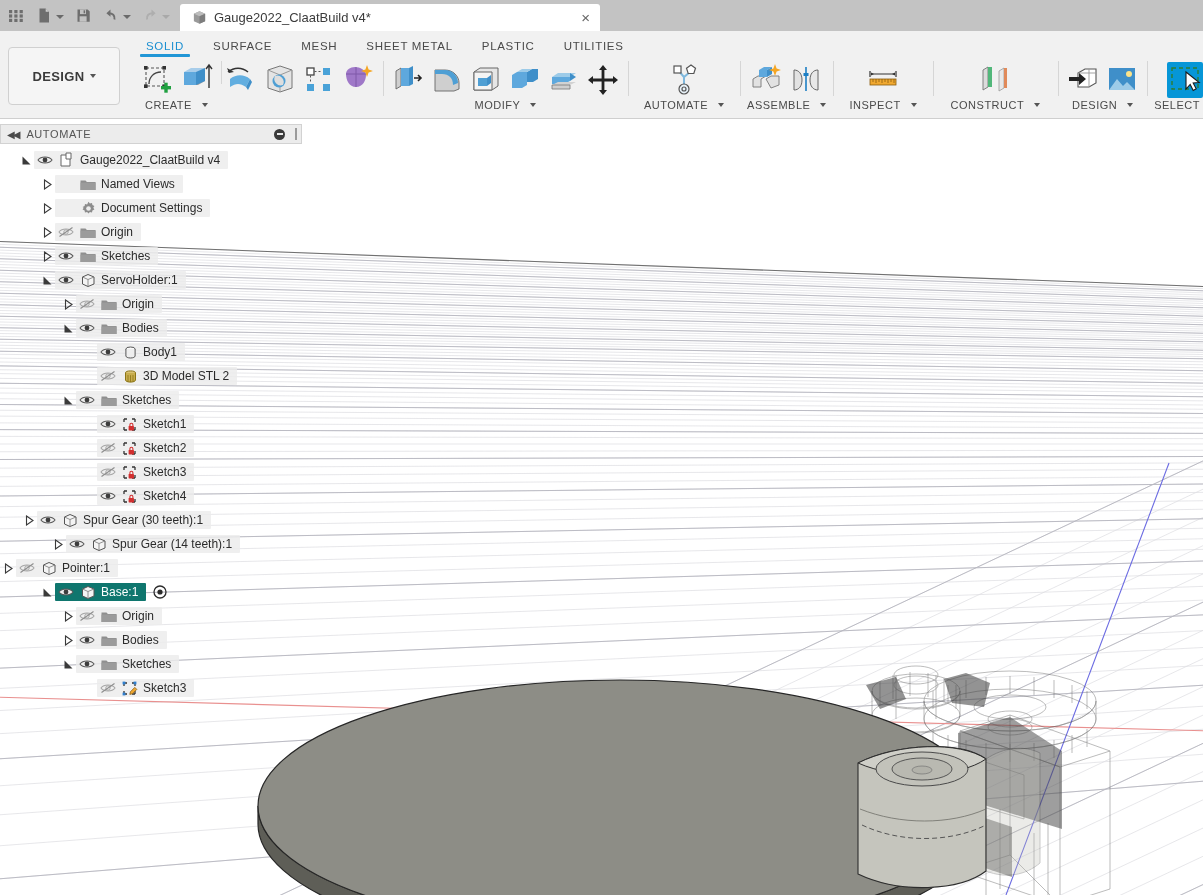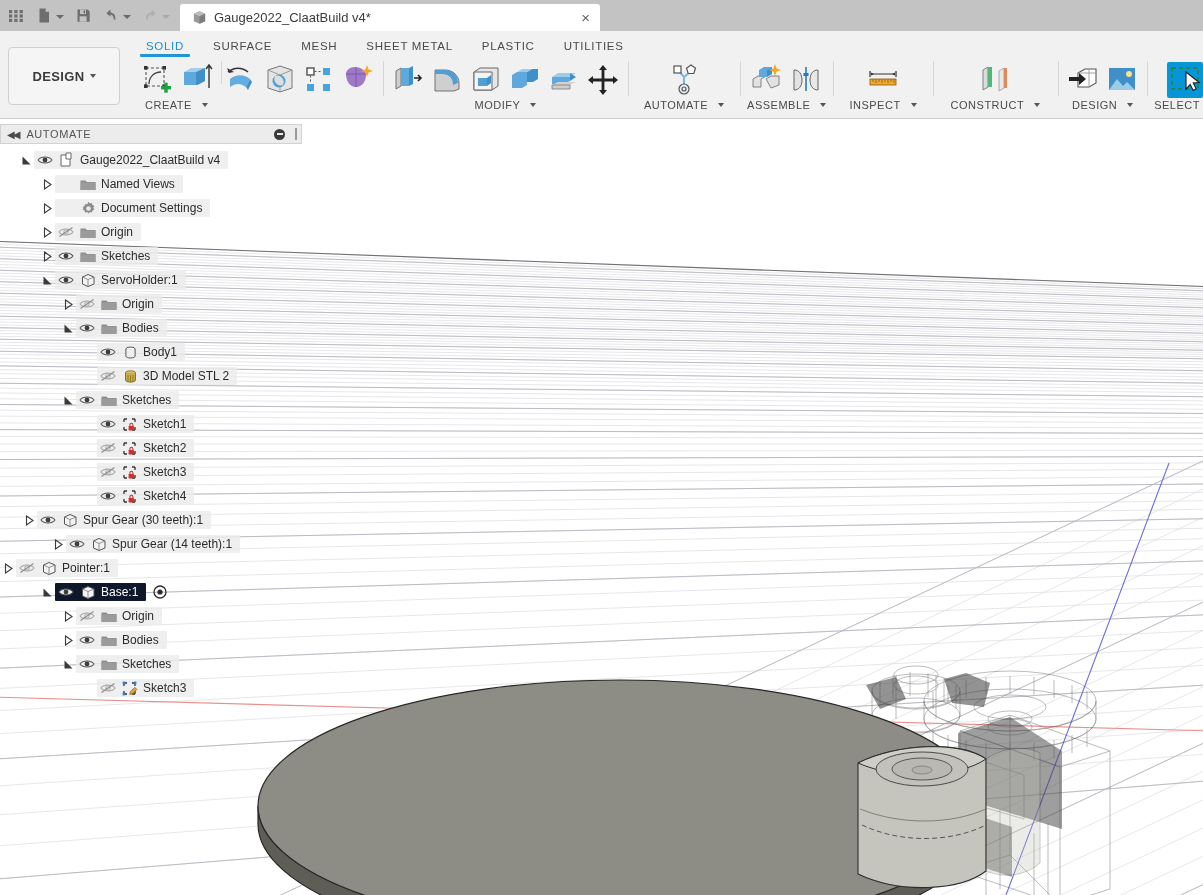--- a/index.html
+++ b/index.html
@@ -102,21 +102,21 @@
     display:flex;align-items:center;justify-content:center; cursor:pointer;
   }
   .collapse-dot i { display:block; width:6px;height:1.5px;background:#ececec;}
   .grip { width:2px;height:12px;border-left:1px solid #9a9a9a;border-right:1px solid #9a9a9a; margin-left:2px;}
   .tree { padding-top:4px; }
   .node {
     height:24px; display:flex; align-items:center; font-size:12px; color:#2b2b2b;
     cursor:pointer; white-space:nowrap;
   }
   .nlabelwrap { background:rgba(236,236,236,0.82); display:flex; align-items:center; height:18px; padding-right:8px; border-radius:1px;}
-  .node.selected .nlabelwrap { background:#0f172a; color:#ffffff; }
+  .node.selected .nlabelwrap { background:#0f766e; color:#ffffff; }
   .tw { width:16px; flex:0 0 16px; display:flex; align-items:center; justify-content:center;}
   .eye { width:22px; flex:0 0 22px; display:flex; align-items:center; justify-content:center;}
   .ni { width:22px; flex:0 0 22px; display:flex; align-items:center; justify-content:center;}
   .nlabel { padding-left:2px; }
   .tgt { margin-left:7px; display:flex; align-items:center;}
 </style>
 </head>
 <body>
 
 <div id="app">

